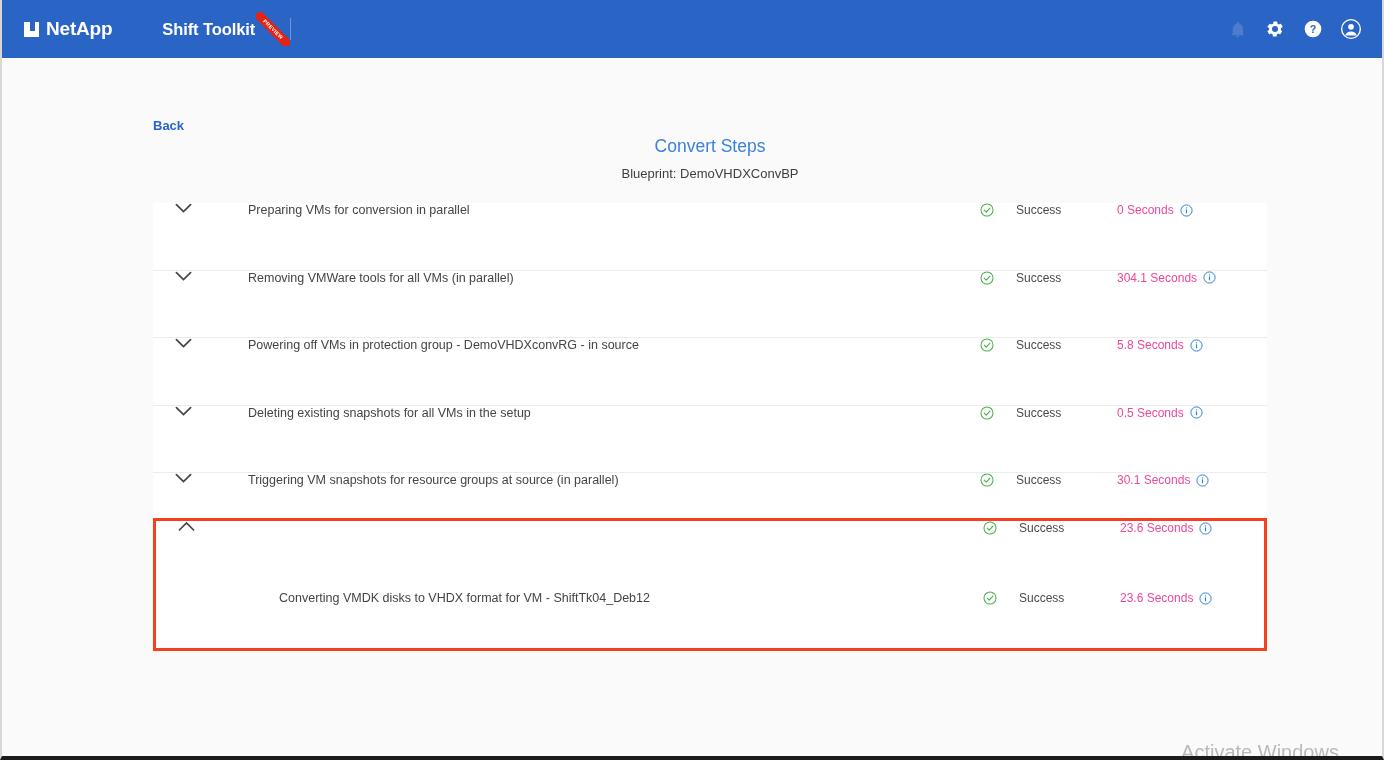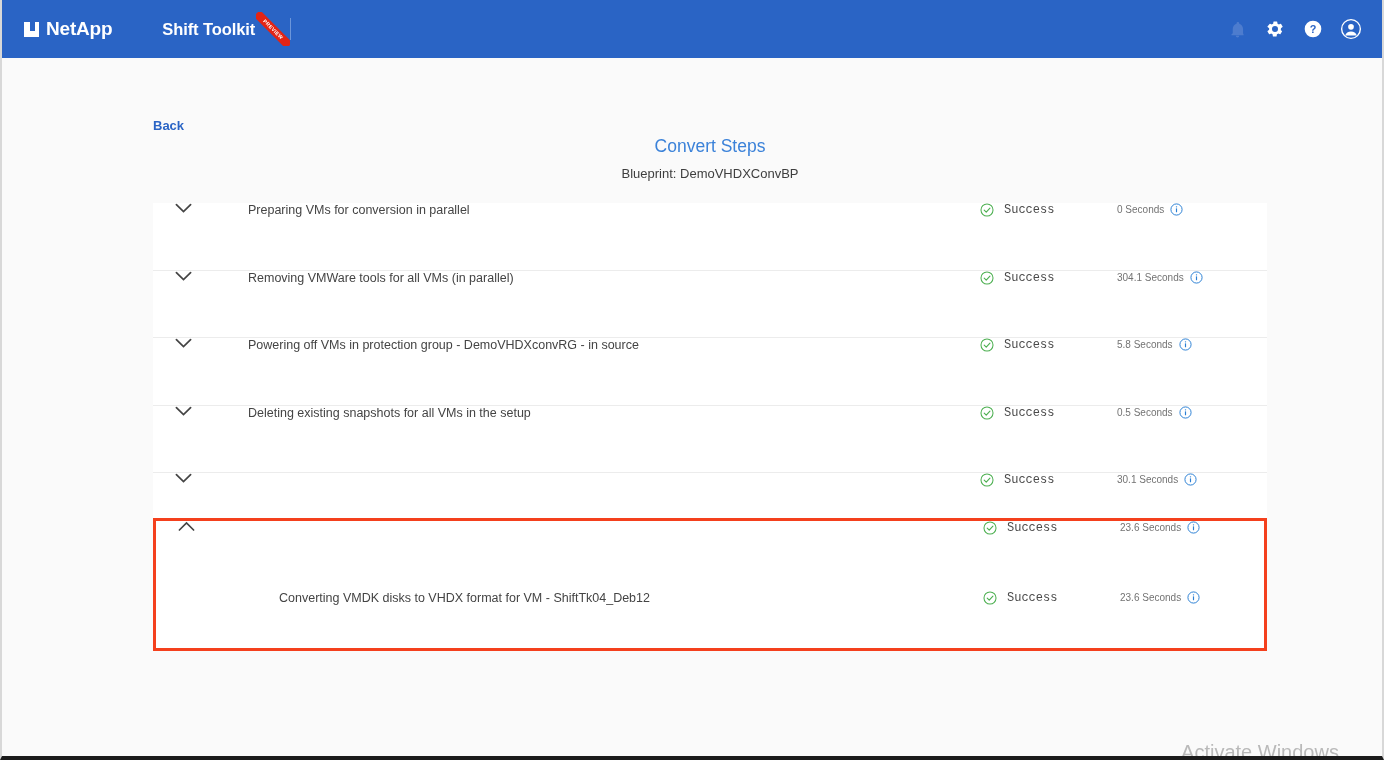--- a/index.html
+++ b/index.html
@@ -159,27 +159,27 @@
     white-space: nowrap;
   }
   .step-label.sub { left: 123px; }
   .step-status {
     position: absolute;
     left: 827px;
     display: flex; align-items: center;
     font-size: 12px;
     color: #4a4a4a;
   }
-  .step-status .txt { margin-left: 10px; font-family: Liberation Mono, monospace; }
+  .step-status .txt { margin-left: 22px; }
   .step-duration {
     position: absolute;
     left: 964px;
     display: flex; align-items: center;
-    font-size: 10px;
-    color: #737373;
+    font-size: 12px;
+    color: #ec4899;
   }
   .step-duration .info { margin-left: 6px; display: flex; align-items: center; }
 
   
   #expanded-group {
     position: absolute;
     left: 151px; top: 460px;
     width: 1114px;
     background: #ffffff;
     border: 3px solid #f4401d;
@@ -359,20 +359,21 @@
           </span>
         </div>
       </div>
 
       <div class="step-row">
         <div class="chev">
           <svg width="17" height="11" viewBox="0 0 17 11">
               <path d="M1.4 1.6 8.5 8.6l7.1-7" fill="none" stroke="#444" stroke-width="1.7" stroke-linecap="round"></path>
             </svg>
         </div>
+        <div class="step-label">Triggering VM snapshots for resource groups at source (in parallel)</div>
         <div class="step-status">
           <svg width="14" height="14" viewBox="0 0 20 20">
               <circle cx="10" cy="10" r="8.6" fill="none" stroke="#4caf50" stroke-width="1.5"></circle>
               <path d="M6 10.2 8.9 13 14.2 7.3" fill="none" stroke="#4caf50" stroke-width="1.6" stroke-linecap="round" stroke-linejoin="round"></path>
             </svg>
           <span class="txt">Success</span>
         </div>
         <div class="step-duration">
           <span>30.1 Seconds</span>
           <span class="info">

